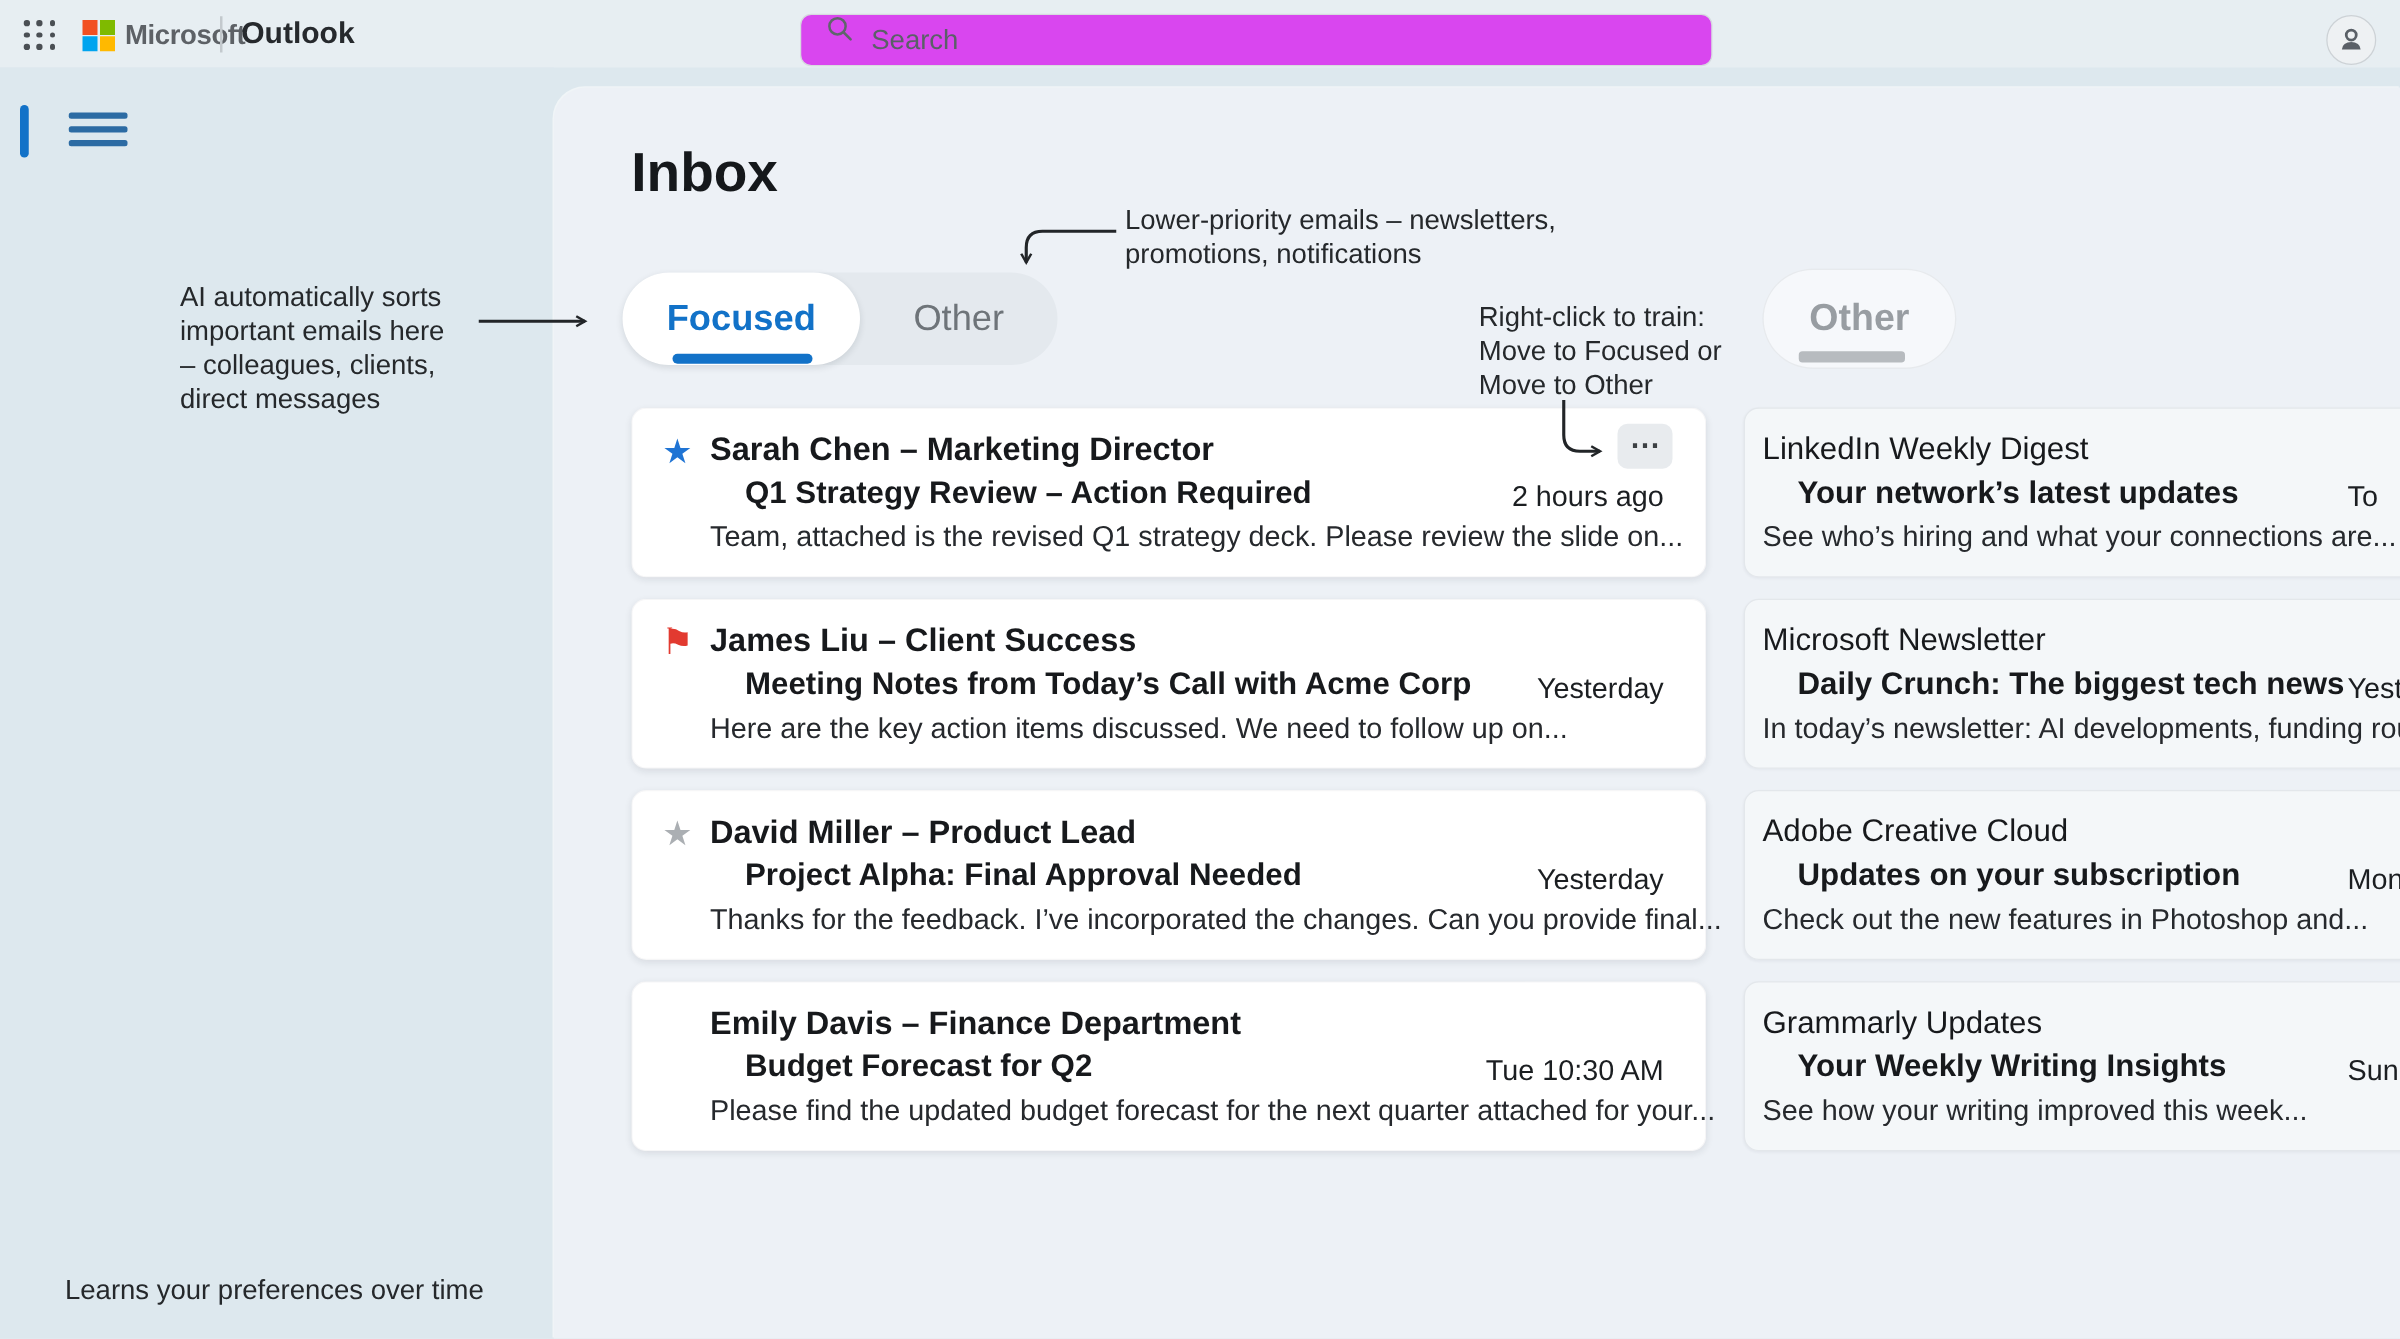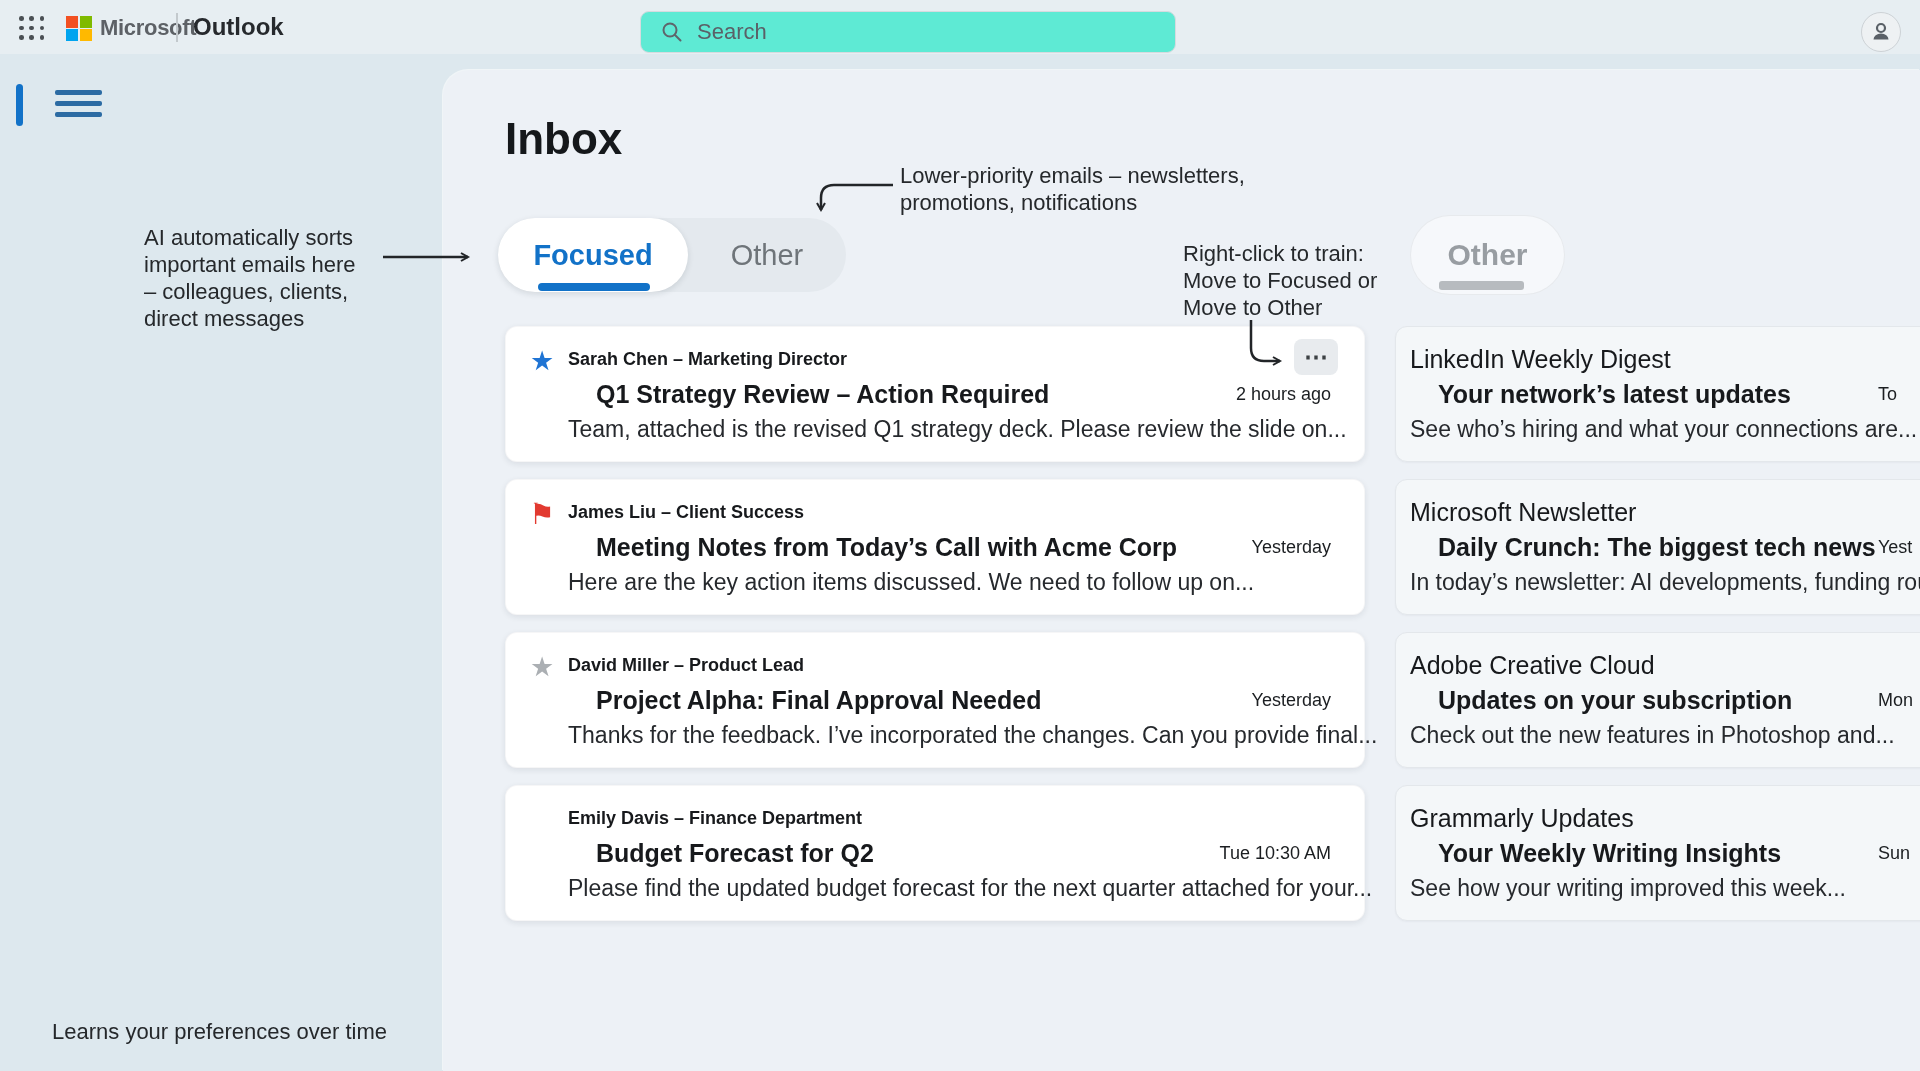--- a/index.html
+++ b/index.html
@@ -15,22 +15,22 @@
   .waffle i { width:4.5px; height:4.5px; border-radius:50%; background:#4a4f54; }
   .ms-brand { position:absolute; left:66px; top:14px; height:28px; display:flex; align-items:center; gap:9px; }
   .ms-squares { width:25px; height:25px; display:grid; grid-template-columns:12px 12px; grid-template-rows:12px 12px; gap:1.5px; }
   .ms-squares i.r { background:var(--ms-red,#f25022); }
   .ms-squares i.g { background:var(--ms-green,#7fba00); }
   .ms-squares i.b { background:var(--ms-blue,#00a4ef); }
   .ms-squares i.y { background:var(--ms-yellow,#ffb900); }
   .ms-text { font-size:22px; font-weight:700; color:#5d6166; letter-spacing:-0.3px; }
   .brand-divider { position:absolute; left:176px; top:13px; width:1.5px; height:29px; background:#c3c9cd; }
   .app-name { position:absolute; left:193px; top:13px; font-size:24px; font-weight:600; color:#26292d; }
-  .searchbox { position:absolute; left:640px; top:11px; width:536px; height:42px; background:#5eead4;
-               border:1.5px solid #d6dbdf; border-radius:9px; display:flex; align-items:center; padding-left:20px; }
+  .searchbox { position:absolute; left:640px; top:11px; width:730px; height:42px; background:#d946ef;
+               border:1.5px solid #d6dbdf; border-radius:9px; display:flex; padding-left:20px; }
   .searchbox svg { flex:0 0 auto; }
   .searchbox input { border:none; outline:none; background:transparent; font-family:"Liberation Sans",sans-serif;
                      font-size:22px; color:#3a4046; margin-left:14px; width:540px; }
   .searchbox input::placeholder { color:#5a6067; opacity:1; }
   .avatar { position:absolute; left:1861px; top:12px; width:40px; height:40px; border-radius:50%;
             background:#eef1f3; border:1.5px solid #cdd2d6; display:flex; align-items:center; justify-content:center; cursor:pointer; }
 
   
   .sidebar { position:absolute; left:0; top:54px; width:443px; height:1017px; background:var(--sidebar-bg,#dde8ee); }
   .accent { position:absolute; left:16px; top:30px; width:7px; height:42px; border-radius:4px; background:var(--accent-blue,#1272c8); }
@@ -63,25 +63,25 @@
   .olist { position:absolute; left:1395px; top:326px; width:562px; }
   .card { position:relative; height:136px; margin-bottom:17px; border-radius:12px; cursor:pointer; }
   .fcard { background:var(--card-bg,#ffffff); border:1px solid rgba(20,30,45,0.04); box-shadow:0 2px 6px rgba(20,30,45,0.09); }
   .ocard { background:var(--other-card-bg,#f4f7f9); border:1.5px solid var(--other-card-border,#e3e7eb); box-shadow:0 1px 2px rgba(20,30,45,0.04); }
   .eicon { position:absolute; left:20px; top:18px; width:32px; font-size:27px; line-height:32px; text-align:center; }
   .eicon.star-blue { color:var(--star-blue,#1f74d4); }
   .eicon.star-gray { color:var(--star-gray,#abafb3); }
   .eicon.flag-red  { color:var(--flag-red,#e23a30); font-size:29px; }
   .etext { position:absolute; left:62px; top:15px; right:150px; }
   .ocard .etext { left:14px; }
-  .sender  { font-size:18px; font-weight:700; color:var(--text-dark,#17191c); line-height:35px; white-space:nowrap; }
+  .sender  { font-size:26px; font-weight:700; color:var(--text-dark,#17191c); line-height:35px; white-space:nowrap; }
   .ocard .sender { font-weight:500; font-size:25px; }
   .subject { font-size:25px; font-weight:700; color:var(--text-dark,#17191c); line-height:35px; white-space:nowrap;margin-left:28px; }
   .preview { font-size:23px; font-weight:400; color:#26292d; line-height:34px; white-space:nowrap; }
-  .etime { position:absolute; right:33px; top:57px; font-size:18px; color:#1b1e21; white-space:nowrap; }
+  .etime { position:absolute; right:33px; top:57px; font-size:23px; color:#1b1e21; white-space:nowrap; }
   .ocard .etime { right:auto; left:482px; }
   .more-btn { position:absolute; right:26px; top:12px; width:44px; height:36px; border-radius:8px; background:#e8ebee;
               border:none; cursor:pointer; font-size:24px; font-weight:700; color:#3c4043; line-height:20px; }
 
   
   .note { position:absolute; white-space:pre-line; color:var(--annotation-color,#25282b); font-size:22px; font-weight:500; line-height:27px; }
   #note-focused { left:144px; top:224px; }
   #note-other   { left:900px; top:162px; }
   #note-train   { left:1183px; top:240px; }
 

